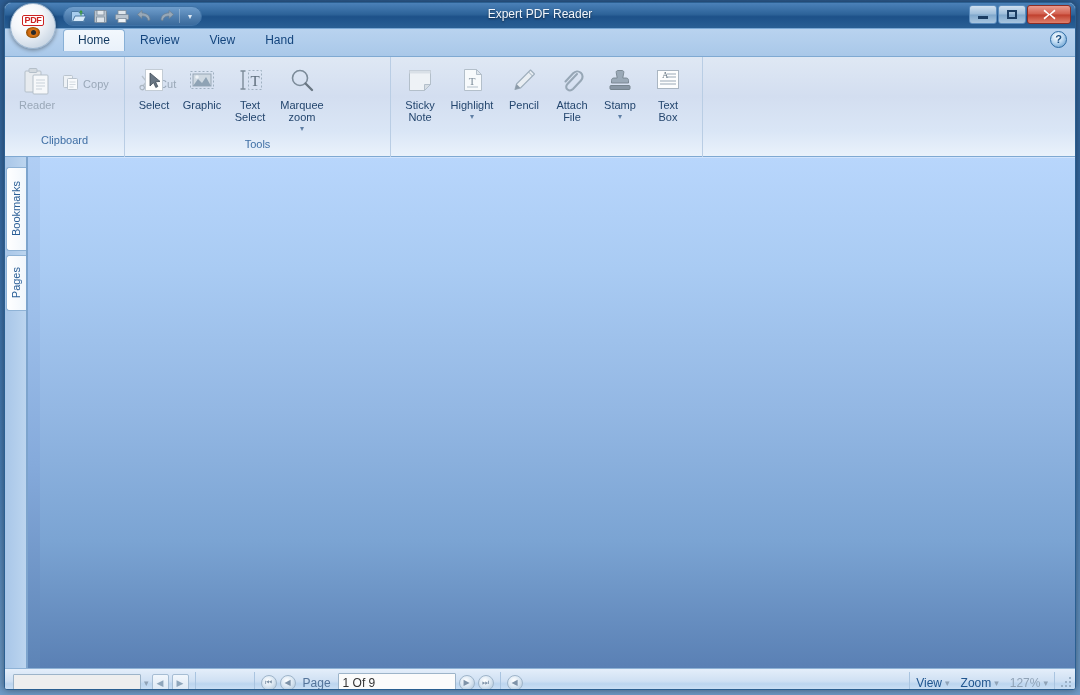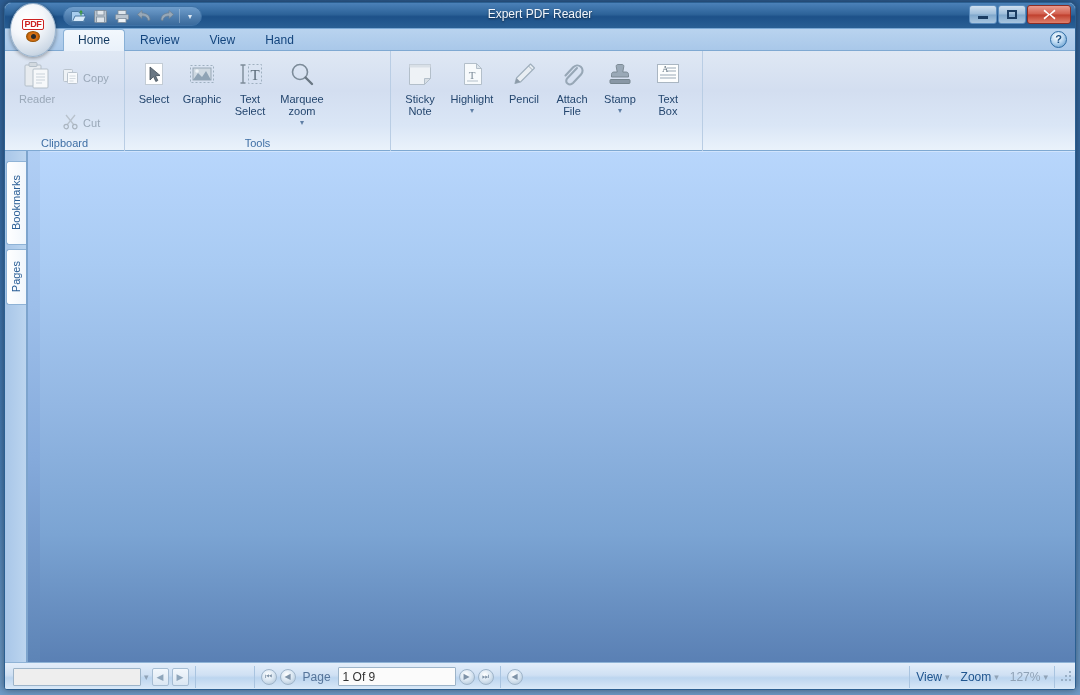--- a/index.html
+++ b/index.html
@@ -49,21 +49,21 @@
     border-color:#8d2c24;
     background:linear-gradient(180deg,#e99a8e 0%, #d2604f 48%, #bf3f2d 52%, #e0806c 100%);
     color:#fff; font-weight:bold; font-size:12px;
     text-shadow:0 1px 1px rgba(0,0,0,.5);
   }
   .winbtn .glyph-min { display:block; width:10px; height:3px; background:#1b3d63; margin-top:6px; }
   .winbtn .glyph-max { display:block; width:10px; height:9px; border:2px solid #1b3d63; }
 
   
   .orb {
-    position:absolute; left:5px; top:0px; width:46px; height:54px;
+    position:absolute; left:5px; top:0px; width:46px; height:46px;
     border-radius:50%;
     background:radial-gradient(circle at 36% 30%, #ffffff 0%, #f3f6fa 38%, #cdd9e6 75%, #9fb4c9 100%);
     border:1px solid #9ab3cc;
     box-shadow:0 1px 4px rgba(0,0,0,.4);
     display:flex; flex-direction:column; align-items:center; justify-content:center;
     z-index:12;
   }
   .orb .pdf-word {
     font-size:9px; font-weight:bold; color:#cc2222; letter-spacing:-.3px;
     border:1px solid #cc2222; border-radius:2px; padding:0 1px; line-height:9px;
@@ -92,21 +92,21 @@
     border-radius:2px;
   }
   .qat-sep { width:1px; height:14px; background:rgba(255,255,255,.28); margin:0 1px; }
   .qat-drop {
     width:14px; height:17px; display:flex; align-items:center; justify-content:center;
     color:#dfeaf5; font-size:8px;
   }
 
   
   .tabstrip {
-    position:relative; height:22px;
+    position:relative; height:28px;
     background:linear-gradient(180deg,#b9d3ef 0%, #a9c8e9 100%);
     border-bottom:1px solid #7fa9d2;
   }
   .tabs { position:absolute; left:58px; top:0; display:flex; height:22px; }
   .tab {
     padding:3px 14px 0 14px; font-size:12px; color:#14457d; cursor:default;
     border:1px solid transparent; border-bottom:none;
   }
   .tab.active {
     background:linear-gradient(180deg,#f3f8fd 0%, #e9f1fa 100%);
@@ -130,21 +130,21 @@
   }
   .rgroup {
     position:relative; height:100px;
     display:flex; flex-direction:column; justify-content:space-between;
     border-right:1px solid #b9cde4;
     padding:0 3px;
   }
   .rgroup:last-of-type { border-right:none; }
   .rgroup-items { display:flex; align-items:flex-start; padding:4px 2px 0 2px; flex:1; }
   .rgroup-label {
-    text-align:center; font-size:11px; color:#3f6fa5; padding-bottom:2px;
+    text-align:center; font-size:11px; color:#3f6fa5; padding-bottom:11px;
   }
 
   .btn {
     width:48px; min-height:64px;
     display:flex; flex-direction:column; align-items:center;
     padding:4px 2px 2px 2px; border:1px solid transparent; border-radius:3px;
     text-align:center; font-size:11px; color:#24466e; line-height:12px;
   }
   .btn.wide { width:56px; }
   .btn .ico { height:30px; display:flex; align-items:flex-end; justify-content:center; margin-bottom:3px; }
@@ -327,21 +327,21 @@
                 <g stroke="#c9d2da" stroke-width="1">
                   <line x1="14" y1="14" x2="23" y2="14"></line>
                     <line x1="14" y1="17" x2="23" y2="17"></line>
                   <line x1="14" y1="20" x2="23" y2="20"></line>
                     <line x1="14" y1="23" x2="20" y2="23"></line>
                 </g>
               </svg>
             </span>
             <span class="lbl">Reader</span>
           </div>
-          <div style="display:flex;flex-direction:column;gap:20px;margin-top:10px;">
+          <div style="display:flex;flex-direction:row;gap:14px;margin-top:10px;">
             <div class="clip-small">
               <span>
                 <svg width="17" height="17" viewBox="0 0 17 17">
                   <rect x="1.5" y="1.5" width="9" height="12" rx="1" fill="#eef2f6" stroke="#bac4ce"></rect>
                   <rect x="5.5" y="4.5" width="10" height="11" rx="1" fill="#f8fafc" stroke="#bac4ce"></rect>
                   <g stroke="#cfd7de" stroke-width=".9">
                     <line x1="7.5" y1="8" x2="13.5" y2="8"></line>
                       <line x1="7.5" y1="10.5" x2="13.5" y2="10.5"></line>
                     <line x1="7.5" y1="13" x2="11.5" y2="13"></line>
                   </g>

